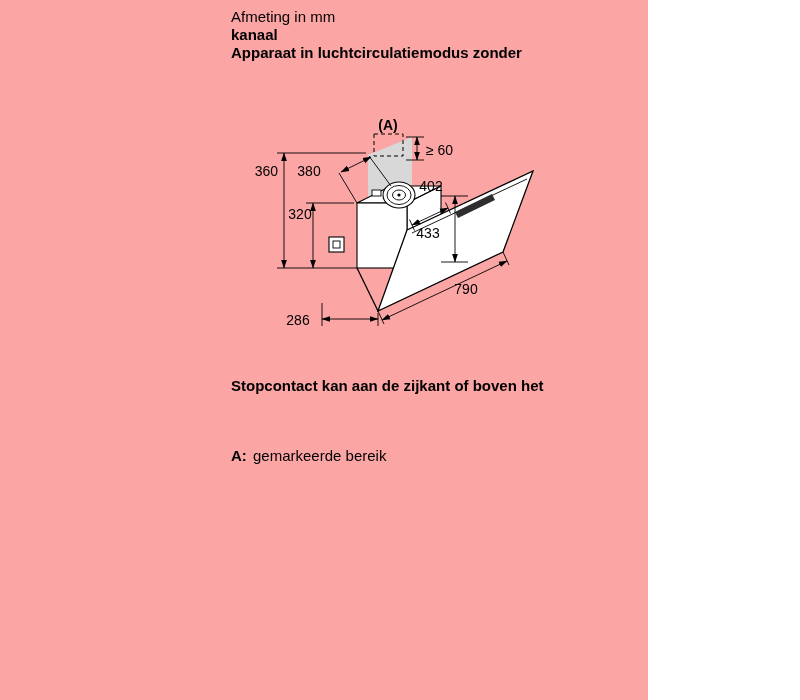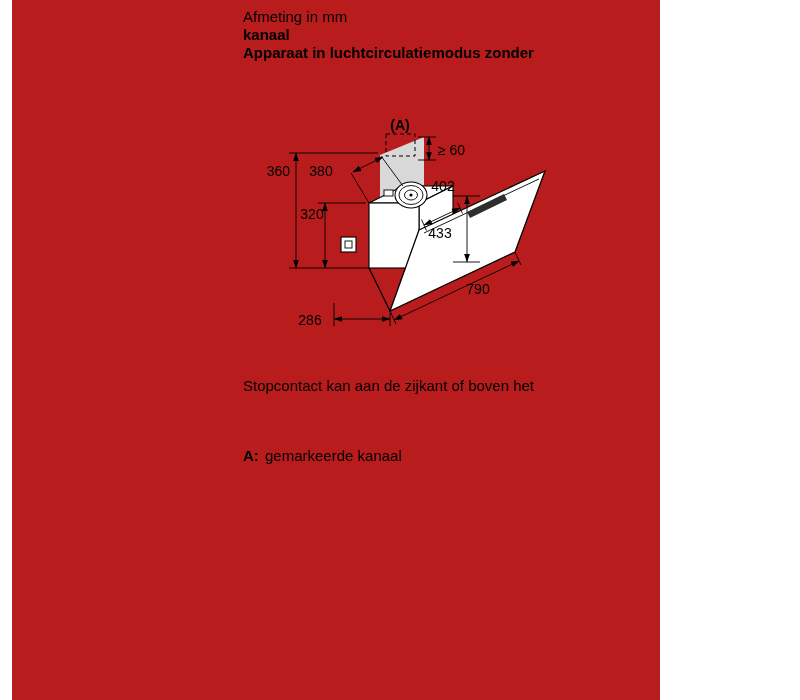--- a/index.html
+++ b/index.html
@@ -2,28 +2,28 @@
 <html><head>
 <meta charset="utf-8">
 <style>
   * { margin:0; padding:0; box-sizing:border-box; }
   html,body { background:#ffffff; }
   body {
     width:800px; height:700px;
     font-family:"Liberation Sans","DejaVu Sans",sans-serif;
     color:#000;
   }
-  .page { position:relative; width:648px; height:700px; background:#b91c1c; overflow:hidden;margin-left:12px; }
+  .page { position:relative; width:648px; height:700px; background:#fca5a5; overflow:hidden; }
 
   .header { position:absolute; left:231px; top:8px; font-size:15px; line-height:18px; }
   .header .title { font-weight:normal; }
   .header .sub { font-weight:bold; }
 
   .note { position:absolute; left:231px; font-size:15px; line-height:20px; }
-  #note-socket { top:376px; }
+  #note-socket { top:376px;font-weight:bold; }
   #note-a { top:446px; display:flex; }
   .a-prefix { font-weight:bold; width:22px; flex:none; }
 
   svg.diagram { position:absolute; left:0; top:0; }
   svg text { font-size:14px; fill:#000; }
   svg text.marker-a { font-weight:bold; }
 </style>
 </head>
 <body>
 
@@ -123,17 +123,17 @@
     </g>
   </svg>
 
   <div class="note" id="note-socket">
     <div>Stopcontact kan aan de zijkant of boven het</div>
   </div>
 
   <div class="note" id="note-a">
     <div class="a-prefix">A:</div>
     <div>
-      <div>gemarkeerde kanaal</div>
+      <div>gemarkeerde bereik</div>
     </div>
   </div>
 
 </div>
 
 </body></html>

